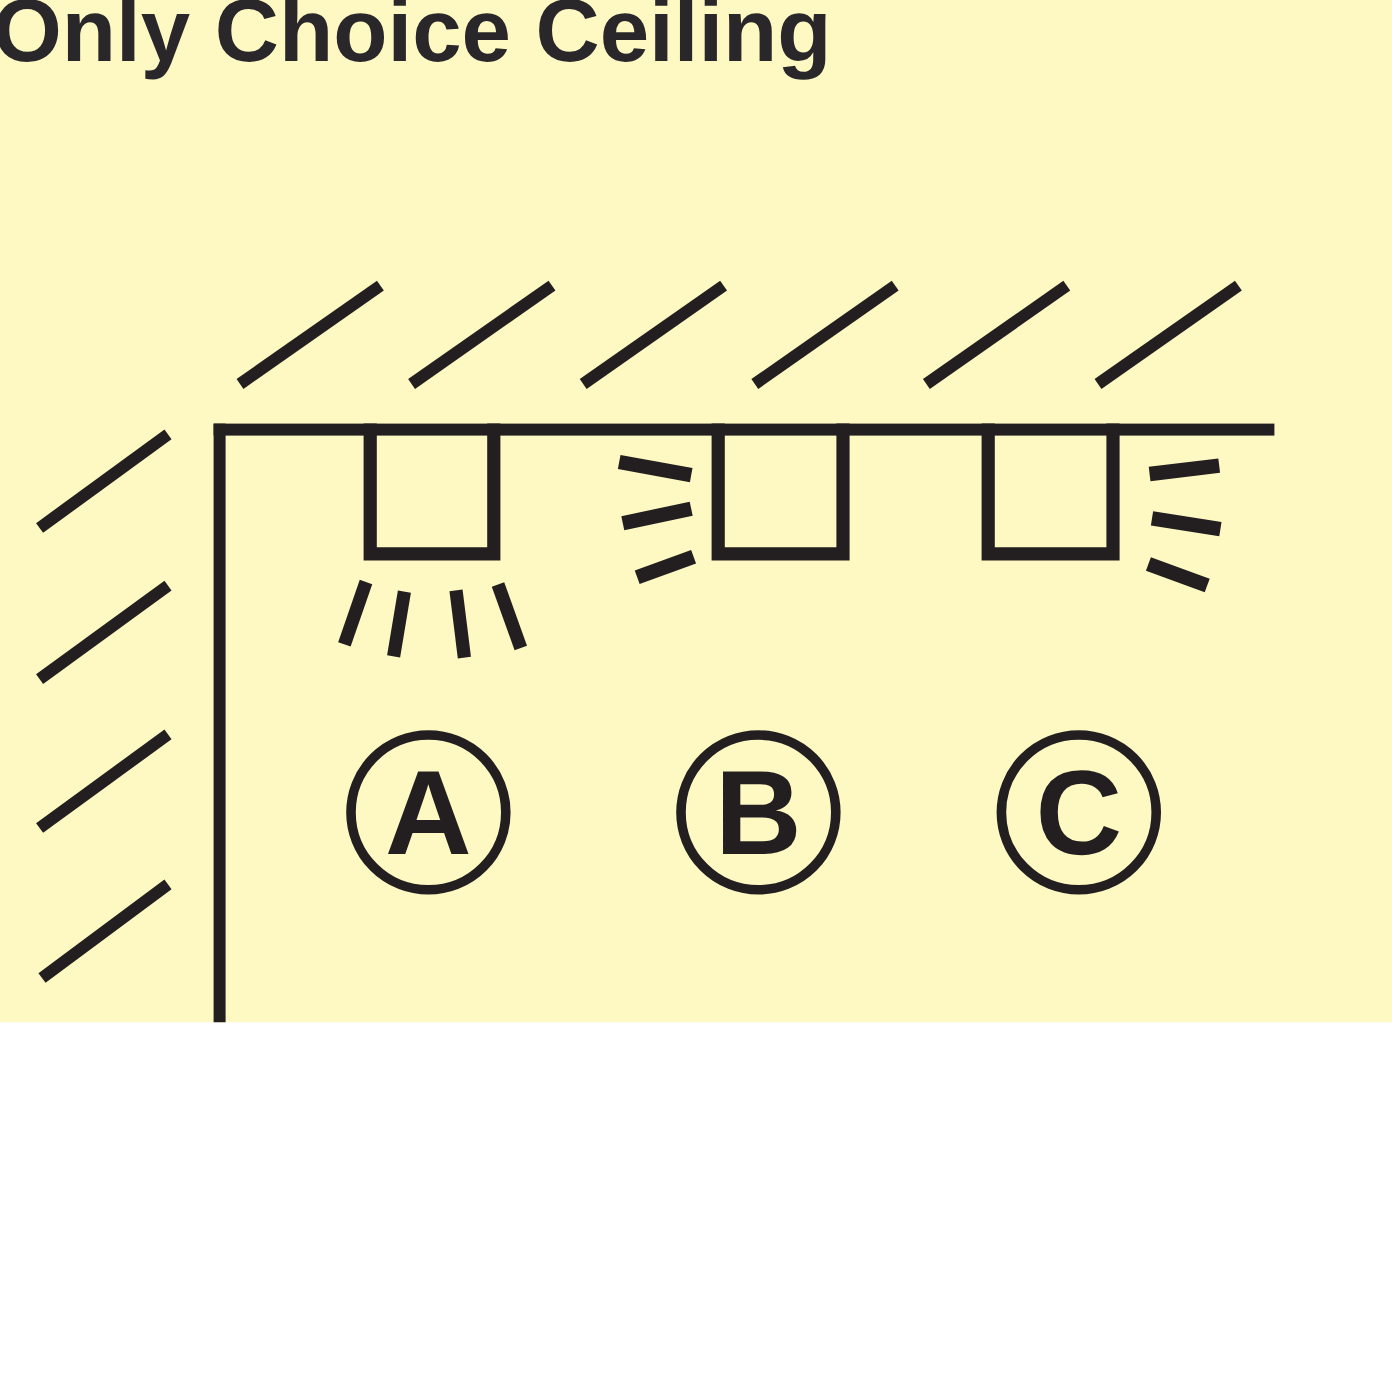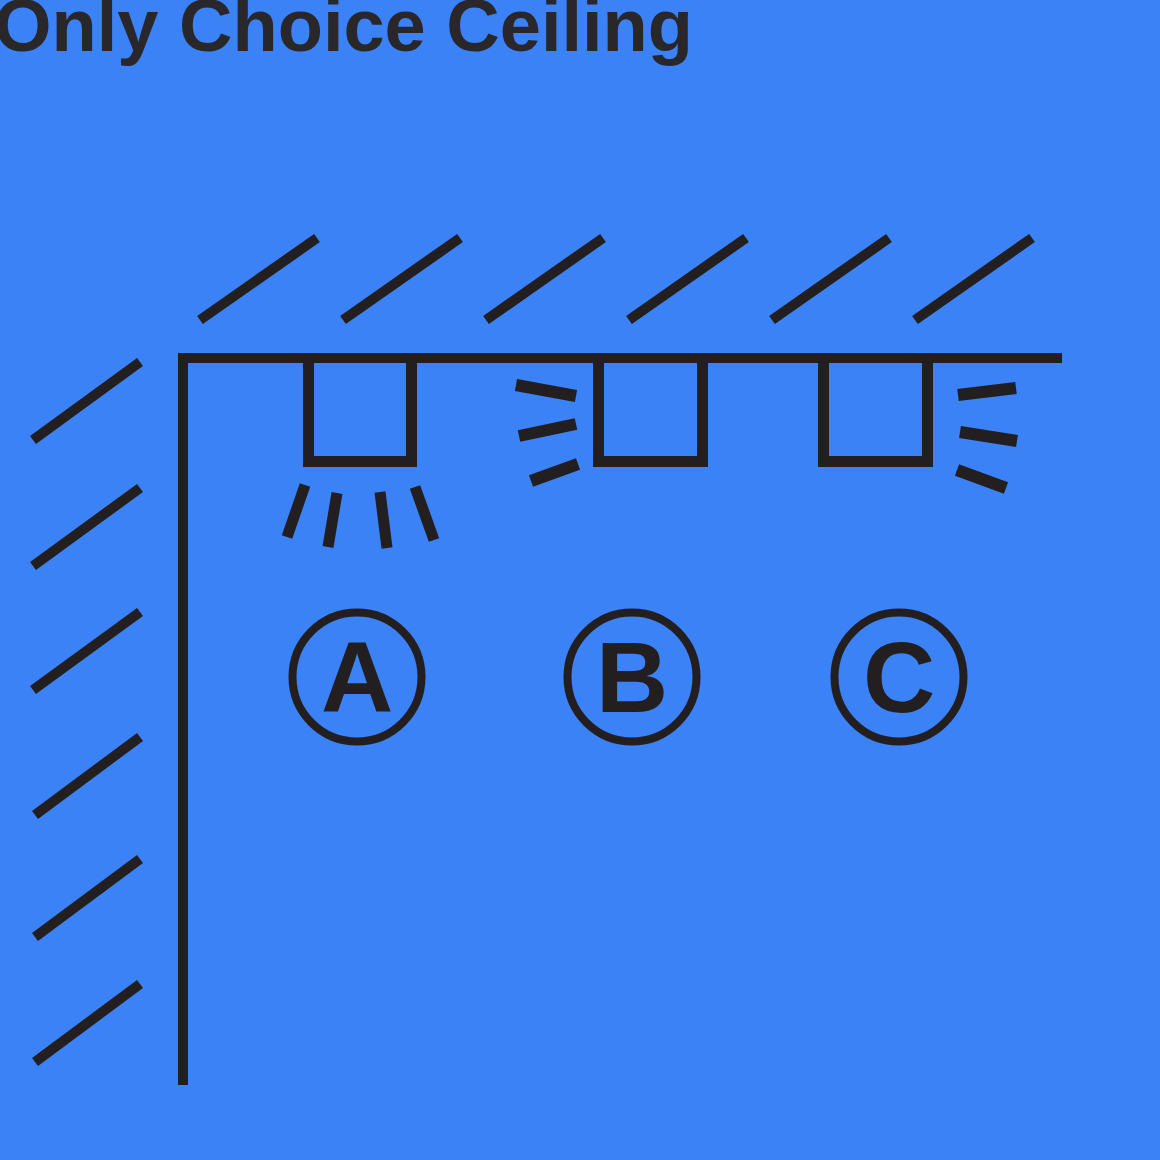--- a/index.html
+++ b/index.html
@@ -3,22 +3,22 @@
 <meta charset="utf-8">
 <style>
   html, body {
     margin: 0;
     padding: 0;
     background: #ffffff;
   }
   .stage {
     position: relative;
     width: 1160px;
-    height: 1160px;
-    background: #3b82f6;
+    height: 852px;
+    background: #fef9c3;
     overflow: hidden;
     font-family: "Liberation Sans", "DejaVu Sans", sans-serif;
   }
   svg { display: block; }
   .ink-stroke {
     stroke: #231f20;
     fill: none;
   }
   .ink-fill {
     fill: #231f20;

